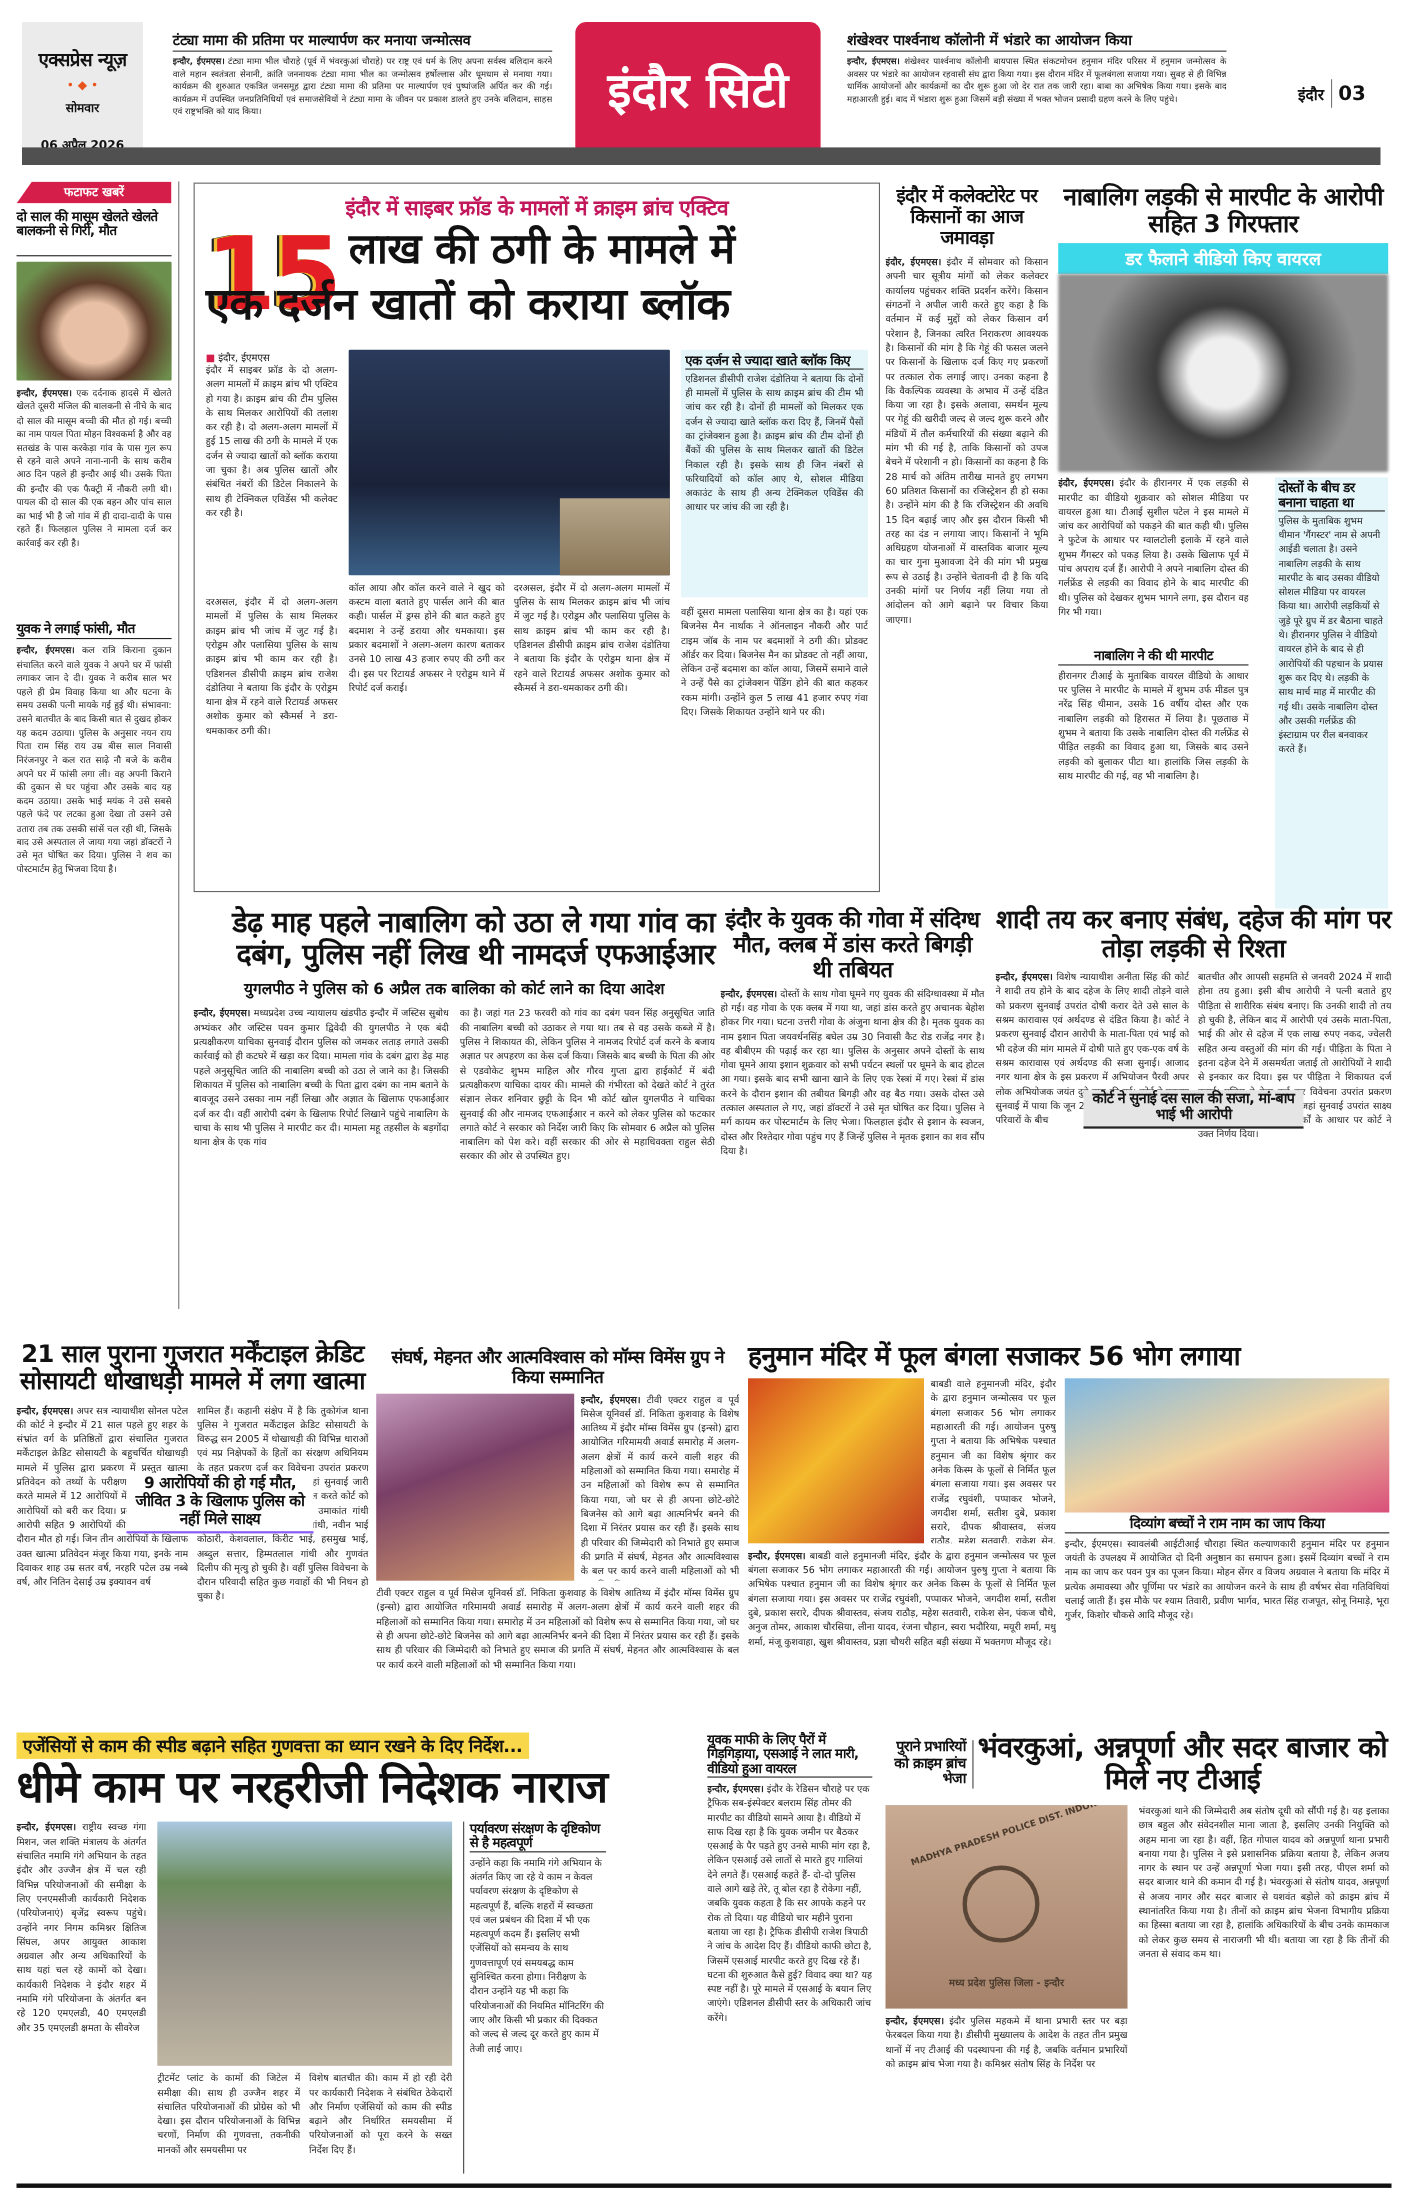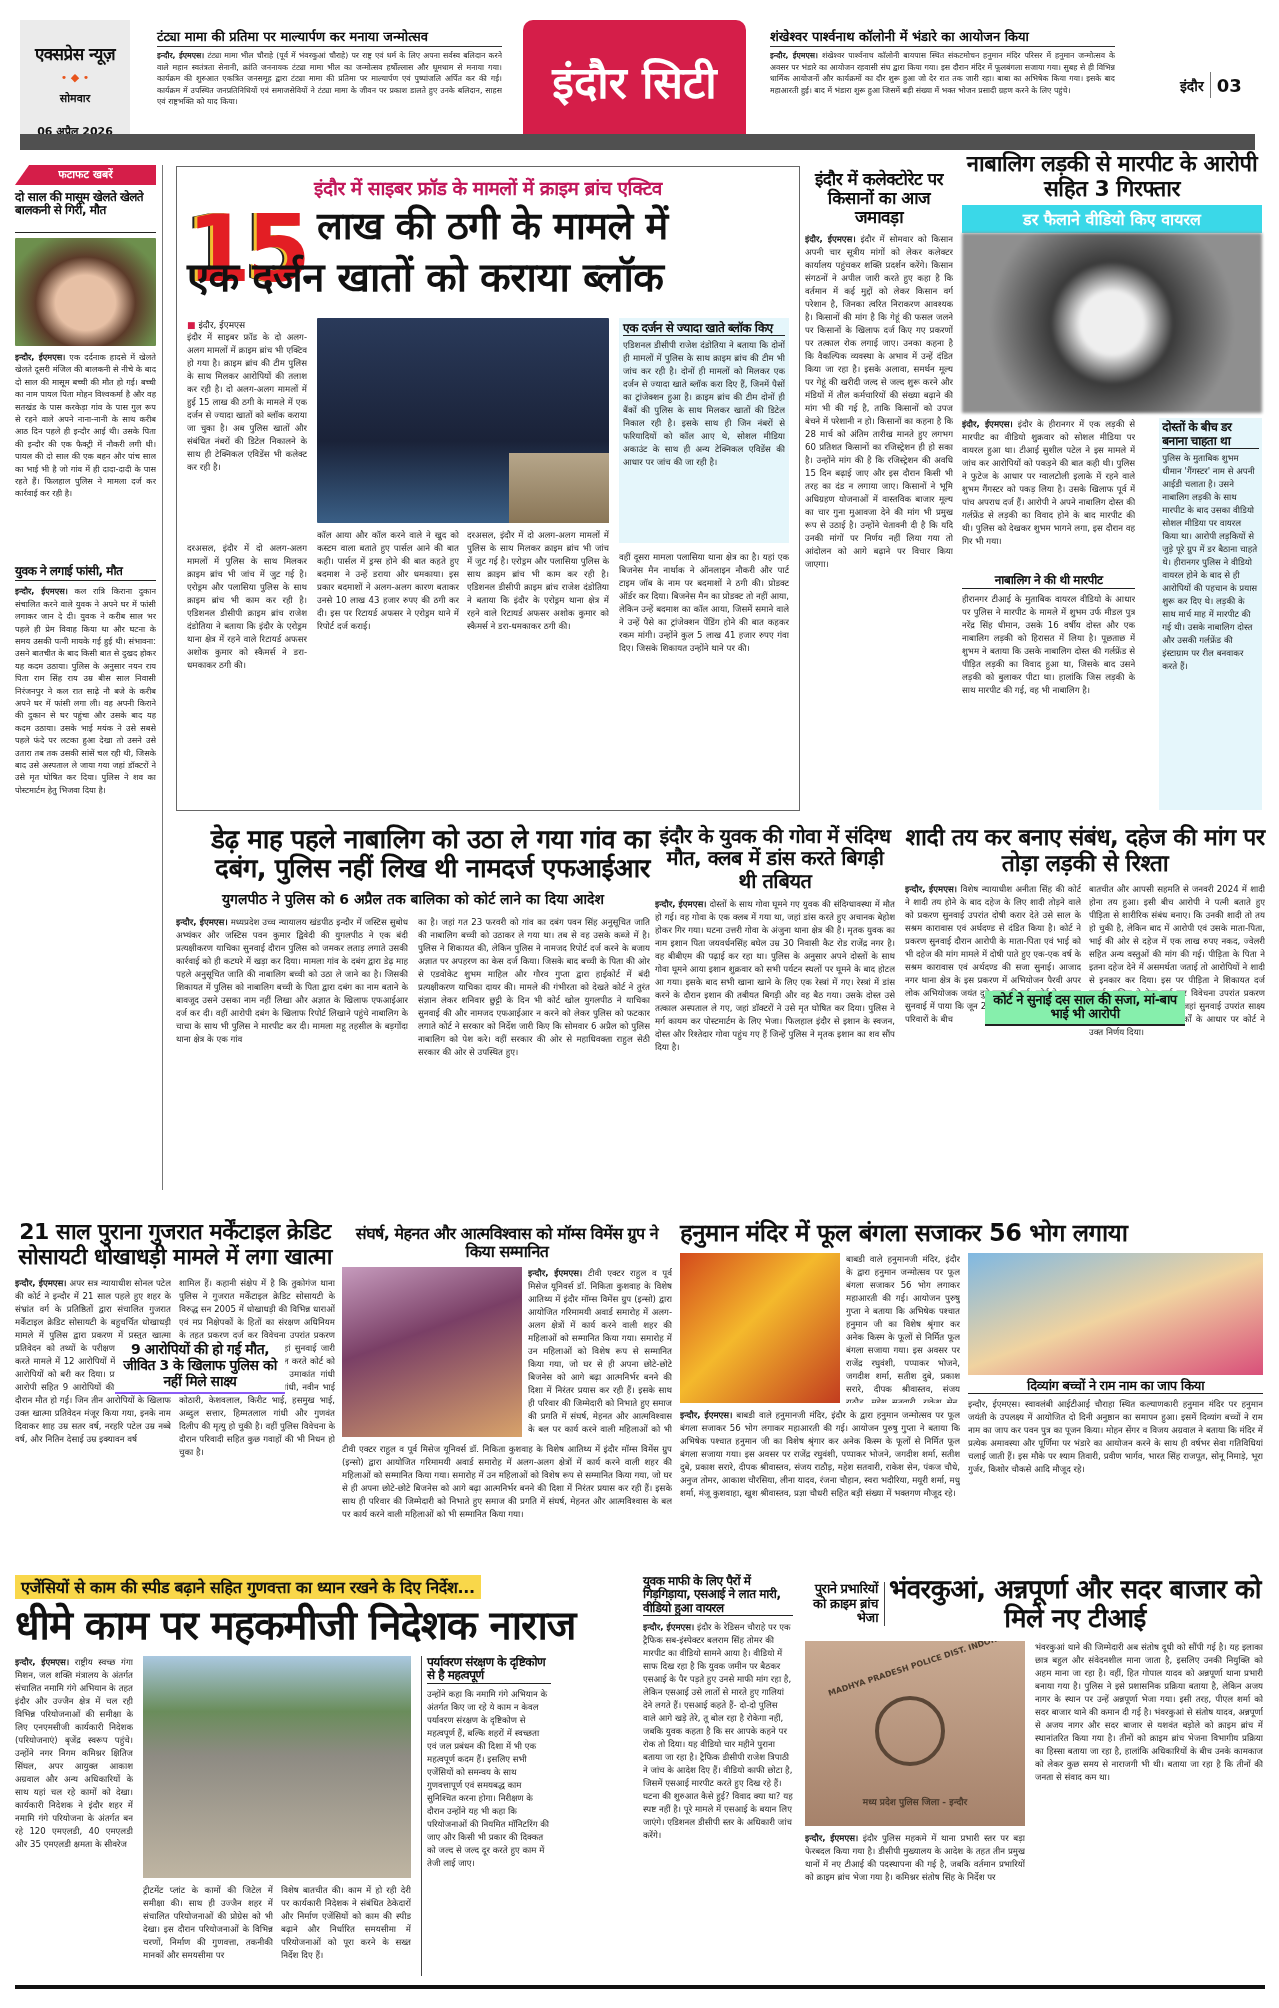--- a/index.html
+++ b/index.html
@@ -103,21 +103,21 @@
 </div>
 
 <div class="abs" style="left:805px;top:170px;width:148px;height:640px">
   <div class="hd" style="font-size:17px;text-align:center">इंदौर में कलेक्टोरेट पर किसानों का आज जमावड़ा</div>
   <div class="body" style="height:565px;margin-top:6px">
     <b>इंदौर, ईएमएस।</b>
     <span>इंदौर में सोमवार को किसान अपनी चार सूत्रीय मांगों को लेकर कलेक्टर कार्यालय पहुंचकर शक्ति प्रदर्शन करेंगे। किसान संगठनों ने अपील जारी करते हुए कहा है कि वर्तमान में कई मुद्दों को लेकर किसान वर्ग परेशान है, जिनका त्वरित निराकरण आवश्यक है। किसानों की मांग है कि गेहूं की फसल जलने पर किसानों के खिलाफ दर्ज किए गए प्रकरणों पर तत्काल रोक लगाई जाए। उनका कहना है कि वैकल्पिक व्यवस्था के अभाव में उन्हें दंडित किया जा रहा है। इसके अलावा, समर्थन मूल्य पर गेहूं की खरीदी जल्द से जल्द शुरू करने और मंडियों में तौल कर्मचारियों की संख्या बढ़ाने की मांग भी की गई है, ताकि किसानों को उपज बेचने में परेशानी न हो। किसानों का कहना है कि 28 मार्च को अंतिम तारीख मानते हुए लगभग 60 प्रतिशत किसानों का रजिस्ट्रेशन ही हो सका है। उन्होंने मांग की है कि रजिस्ट्रेशन की अवधि 15 दिन बढ़ाई जाए और इस दौरान किसी भी तरह का दंड न लगाया जाए। किसानों ने भूमि अधिग्रहण योजनाओं में वास्तविक बाजार मूल्य का चार गुना मुआवजा देने की मांग भी प्रमुख रूप से उठाई है। उन्होंने चेतावनी दी है कि यदि उनकी मांगों पर निर्णय नहीं लिया गया तो आंदोलन को आगे बढ़ाने पर विचार किया जाएगा।</span>
   </div>
 </div>
 
-<div class="abs" style="left:962px;top:152px;width:300px;height:640px">
+<div class="abs" style="left:962px;top:168px;width:300px;height:640px">
   <div class="hd" style="font-size:22px;text-align:center">नाबालिग लड़की से मारपीट के आरोपी सहित 3 गिरफ्तार</div>
   <div style="background:#3ad8e8;color:#fff;text-align:center;font-weight:bold;font-size:16px;padding:3px 0;margin-top:4px">डर फैलाने वीडियो किए वायरल</div>
   <div class="photo" style="height:180px;background:radial-gradient(circle at 50% 50%,#efefef 0 18%,#3a3a3a 35%,#8f8f8f 70%);filter:blur(1.5px)"></div>
   <div style="display:flex;gap:24px;margin-top:5px">
     <div style="width:186px">
       <div class="body" style="height:150px">
         <b>इंदौर, ईएमएस।</b>
         <span>इंदौर के हीरानगर में एक लड़की से मारपीट का वीडियो शुक्रवार को सोशल मीडिया पर वायरल हुआ था। टीआई सुशील पटेल ने इस मामले में जांच कर आरोपियों को पकड़ने की बात कही थी। पुलिस ने फुटेज के आधार पर ग्वालटोली इलाके में रहने वाले शुभम गैंगस्टर को पकड़ लिया है। उसके खिलाफ पूर्व में पांच अपराध दर्ज हैं। आरोपी ने अपने नाबालिग दोस्त की गर्लफ्रेंड से लड़की का विवाद होने के बाद मारपीट की थी। पुलिस को देखकर शुभम भागने लगा, इस दौरान वह गिर भी गया।</span>
       </div>
       <div class="hd ul" style="font-size:12px;text-align:center;margin-top:6px">नाबालिग ने की थी मारपीट</div>
@@ -151,21 +151,21 @@
 </div>
 
 <div class="abs" style="left:905px;top:825px;width:360px;height:365px">
   <div class="hd" style="font-size:23px;text-align:center">शादी तय कर बनाए संबंध, दहेज की मांग पर तोड़ा लड़की से रिश्ता</div>
   <div style="display:flex;gap:8px;margin-top:6px;position:relative">
     <div class="body" style="width:176px;height:290px">
       <b>इन्दौर, ईएमएस।</b>
       <span>विशेष न्यायाधीश अनीता सिंह की कोर्ट ने शादी तय होने के बाद दहेज के लिए शादी तोड़ने वाले को प्रकरण सुनवाई उपरांत दोषी करार देते उसे साल के सश्रम कारावास एवं अर्थदण्ड से दंडित किया है। कोर्ट ने प्रकरण सुनवाई दौरान आरोपी के माता-पिता एवं भाई को भी दहेज की मांग मामले में दोषी पाते हुए एक-एक वर्ष के सश्रम कारावास एवं अर्थदण्ड की सजा सुनाई। आजाद नगर थाना क्षेत्र के इस प्रकरण में अभियोजन पैरवी अपर लोक अभियोजक जयंत दुबे द्वारा की गई। कोर्ट ने प्रकरण सुनवाई में पाया कि जून 2023 में पीड़िता एवं आरोपी के परिवारों के बीच</span>
     </div>
     <div class="body" style="width:176px;height:290px">बातचीत और आपसी सहमति से जनवरी 2024 में शादी होना तय हुआ। इसी बीच आरोपी ने पत्नी बताते हुए पीड़िता से शारीरिक संबंध बनाए। कि उनकी शादी तो तय हो चुकी है, लेकिन बाद में आरोपी एवं उसके माता-पिता, भाई की ओर से दहेज में एक लाख रुपए नकद, ज्वेलरी सहित अन्य वस्तुओं की मांग की गई। पीड़िता के पिता ने इतना दहेज देने में असमर्थता जताई तो आरोपियों ने शादी से इनकार कर दिया। इस पर पीड़िता ने शिकायत दर्ज कराई। पुलिस ने केस दर्ज कर विवेचना उपरांत प्रकरण चालान कोर्ट में पेश किया था जहां सुनवाई उपरांत साक्ष्य न्यायालय ने अभियोजन के तर्कों के आधार पर कोर्ट ने उक्त निर्णय दिया।</div>
-    <div class="hd" style="position:absolute;left:80px;top:108px;width:200px;background:#86efac;font-size:13px;text-align:center;border-bottom:2px solid #222;padding:2px">कोर्ट ने सुनाई दस साल की सजा, मां-बाप भाई भी आरोपी</div>
+    <div class="hd" style="position:absolute;left:80px;top:108px;width:200px;background:#e5e5e5;font-size:13px;text-align:center;border-bottom:2px solid #222;padding:2px">कोर्ट ने सुनाई दस साल की सजा, मां-बाप भाई भी आरोपी</div>
   </div>
 </div>
 
 <div class="abs" style="left:15px;top:1220px;width:320px;height:350px">
   <div class="hd" style="font-size:22px;text-align:center">21 साल पुराना गुजरात मर्केंटाइल क्रेडिट सोसायटी धोखाधड़ी मामले में लगा खात्मा</div>
   <div style="display:flex;gap:8px;margin-top:8px;position:relative">
     <div class="body" style="width:156px;height:270px">
       <b>इन्दौर, ईएमएस।</b>
       <span>अपर सत्र न्यायाधीश सोनल पटेल की कोर्ट ने इन्दौर में 21 साल पहले हुए शहर के संभ्रांत वर्ग के प्रतिष्ठितों द्वारा संचालित गुजरात मर्केंटाइल क्रेडिट सोसायटी के बहुचर्चित धोखाधड़ी मामले में पुलिस द्वारा प्रकरण में प्रस्तुत खात्मा प्रतिवेदन को तथ्यों के परीक्षण के बाद स्वीकार करते मामले में 12 आरोपियों में से बचें 3 जीवित आरोपियों को बरी कर दिया। प्रकरण के मुताबिक आरोपी सहित 9 आरोपियों की प्रकरण चलने के दौरान मौत हो गई। जिन तीन आरोपियों के खिलाफ उक्त खात्मा प्रतिवेदन मंजूर किया गया, इनके नाम दिवाकर शाह उम्र सतर वर्ष, नरहरि पटेल उम्र नब्बे वर्ष, और नितिन देसाई उम्र इक्यावन वर्ष</span>
     </div>
@@ -202,21 +202,21 @@
     <div style="width:295px">
       <div style="height:122px;background:linear-gradient(160deg,#7fb8e2,#f0d3a0 50%,#d94f7a)"></div>
       <div class="hd ul" style="font-size:13px;text-align:center;margin-top:4px">दिव्यांग बच्चों ने राम नाम का जाप किया</div>
       <div class="body" style="height:135px;margin-top:4px">इन्दौर, ईएमएस। स्वावलंबी आईटीआई चौराहा स्थित कल्याणकारी हनुमान मंदिर पर हनुमान जयंती के उपलक्ष्य में आयोजित दो दिनी अनुष्ठान का समापन हुआ। इसमें दिव्यांग बच्चों ने राम नाम का जाप कर पवन पुत्र का पूजन किया। मोहन सेंगर व विजय अग्रवाल ने बताया कि मंदिर में प्रत्येक अमावस्या और पूर्णिमा पर भंडारे का आयोजन करने के साथ ही वर्षभर सेवा गतिविधियां चलाई जाती हैं। इस मौके पर श्याम तिवारी, प्रवीण भार्गव, भारत सिंह राजपूत, सोनू निमाड़े, भूरा गुर्जर, किशोर चौकसे आदि मौजूद रहे।</div>
     </div>
   </div>
 </div>
 
 <div class="abs" style="left:15px;top:1575px;width:800px;height:410px">
   <div style="display:inline-block;background:#f9d74a;font-weight:bold;font-size:16px;padding:1px 6px;letter-spacing:-0.3px"><span>एजेंसियों से काम की स्पीड बढ़ाने सहित गुणवत्ता का ध्यान रखने के दिए निर्देश...</span></div>
-  <div class="hd" style="font-size:40px;margin-top:4px;letter-spacing:-1px">धीमे काम पर महकमीजी निदेशक नाराज</div>
+  <div class="hd" style="font-size:40px;margin-top:4px;letter-spacing:-1px">धीमे काम पर नरहरीजी निदेशक नाराज</div>
   <div style="display:flex;gap:10px;margin-top:8px">
     <div class="body" style="width:118px;height:320px">
       <b>इन्दौर, ईएमएस।</b>
       <span>राष्ट्रीय स्वच्छ गंगा मिशन, जल शक्ति मंत्रालय के अंतर्गत संचालित नमामि गंगे अभियान के तहत इंदौर और उज्जैन क्षेत्र में चल रही विभिन्न परियोजनाओं की समीक्षा के लिए एनएमसीजी कार्यकारी निदेशक (परियोजनाएं) बृजेंद्र स्वरूप पहुंचे। उन्होंने नगर निगम कमिश्नर क्षितिज सिंघल, अपर आयुक्त आकाश अग्रवाल और अन्य अधिकारियों के साथ यहां चल रहे कामों को देखा। कार्यकारी निदेशक ने इंदौर शहर में नमामि गंगे परियोजना के अंतर्गत बन रहे 120 एमएलडी, 40 एमएलडी और 35 एमएलडी क्षमता के सीवरेज</span>
     </div>
     <div style="width:268px">
       <div style="height:222px;background:linear-gradient(180deg,#aac8e0 0,#6a8d5b 25%,#8e8b83 45%,#bfb5a2)"></div>
       <div style="display:flex;gap:8px;margin-top:6px">
         <div class="body" style="width:130px;height:88px">ट्रीटमेंट प्लांट के कामों की जिटेल में समीक्षा की। साथ ही उज्जैन शहर में संचालित परियोजनाओं की प्रोग्रेस को भी देखा। इस दौरान परियोजनाओं के विभिन्न चरणों, निर्माण की गुणवत्ता, तकनीकी मानकों और समयसीमा पर</div>
         <div class="body" style="width:130px;height:88px">विशेष बातचीत की। काम में हो रही देरी पर कार्यकारी निदेशक ने संबंधित ठेकेदारों और निर्माण एजेंसियों को काम की स्पीड बढ़ाने और निर्धारित समयसीमा में परियोजनाओं को पूरा करने के सख्त निर्देश दिए हैं।</div>

